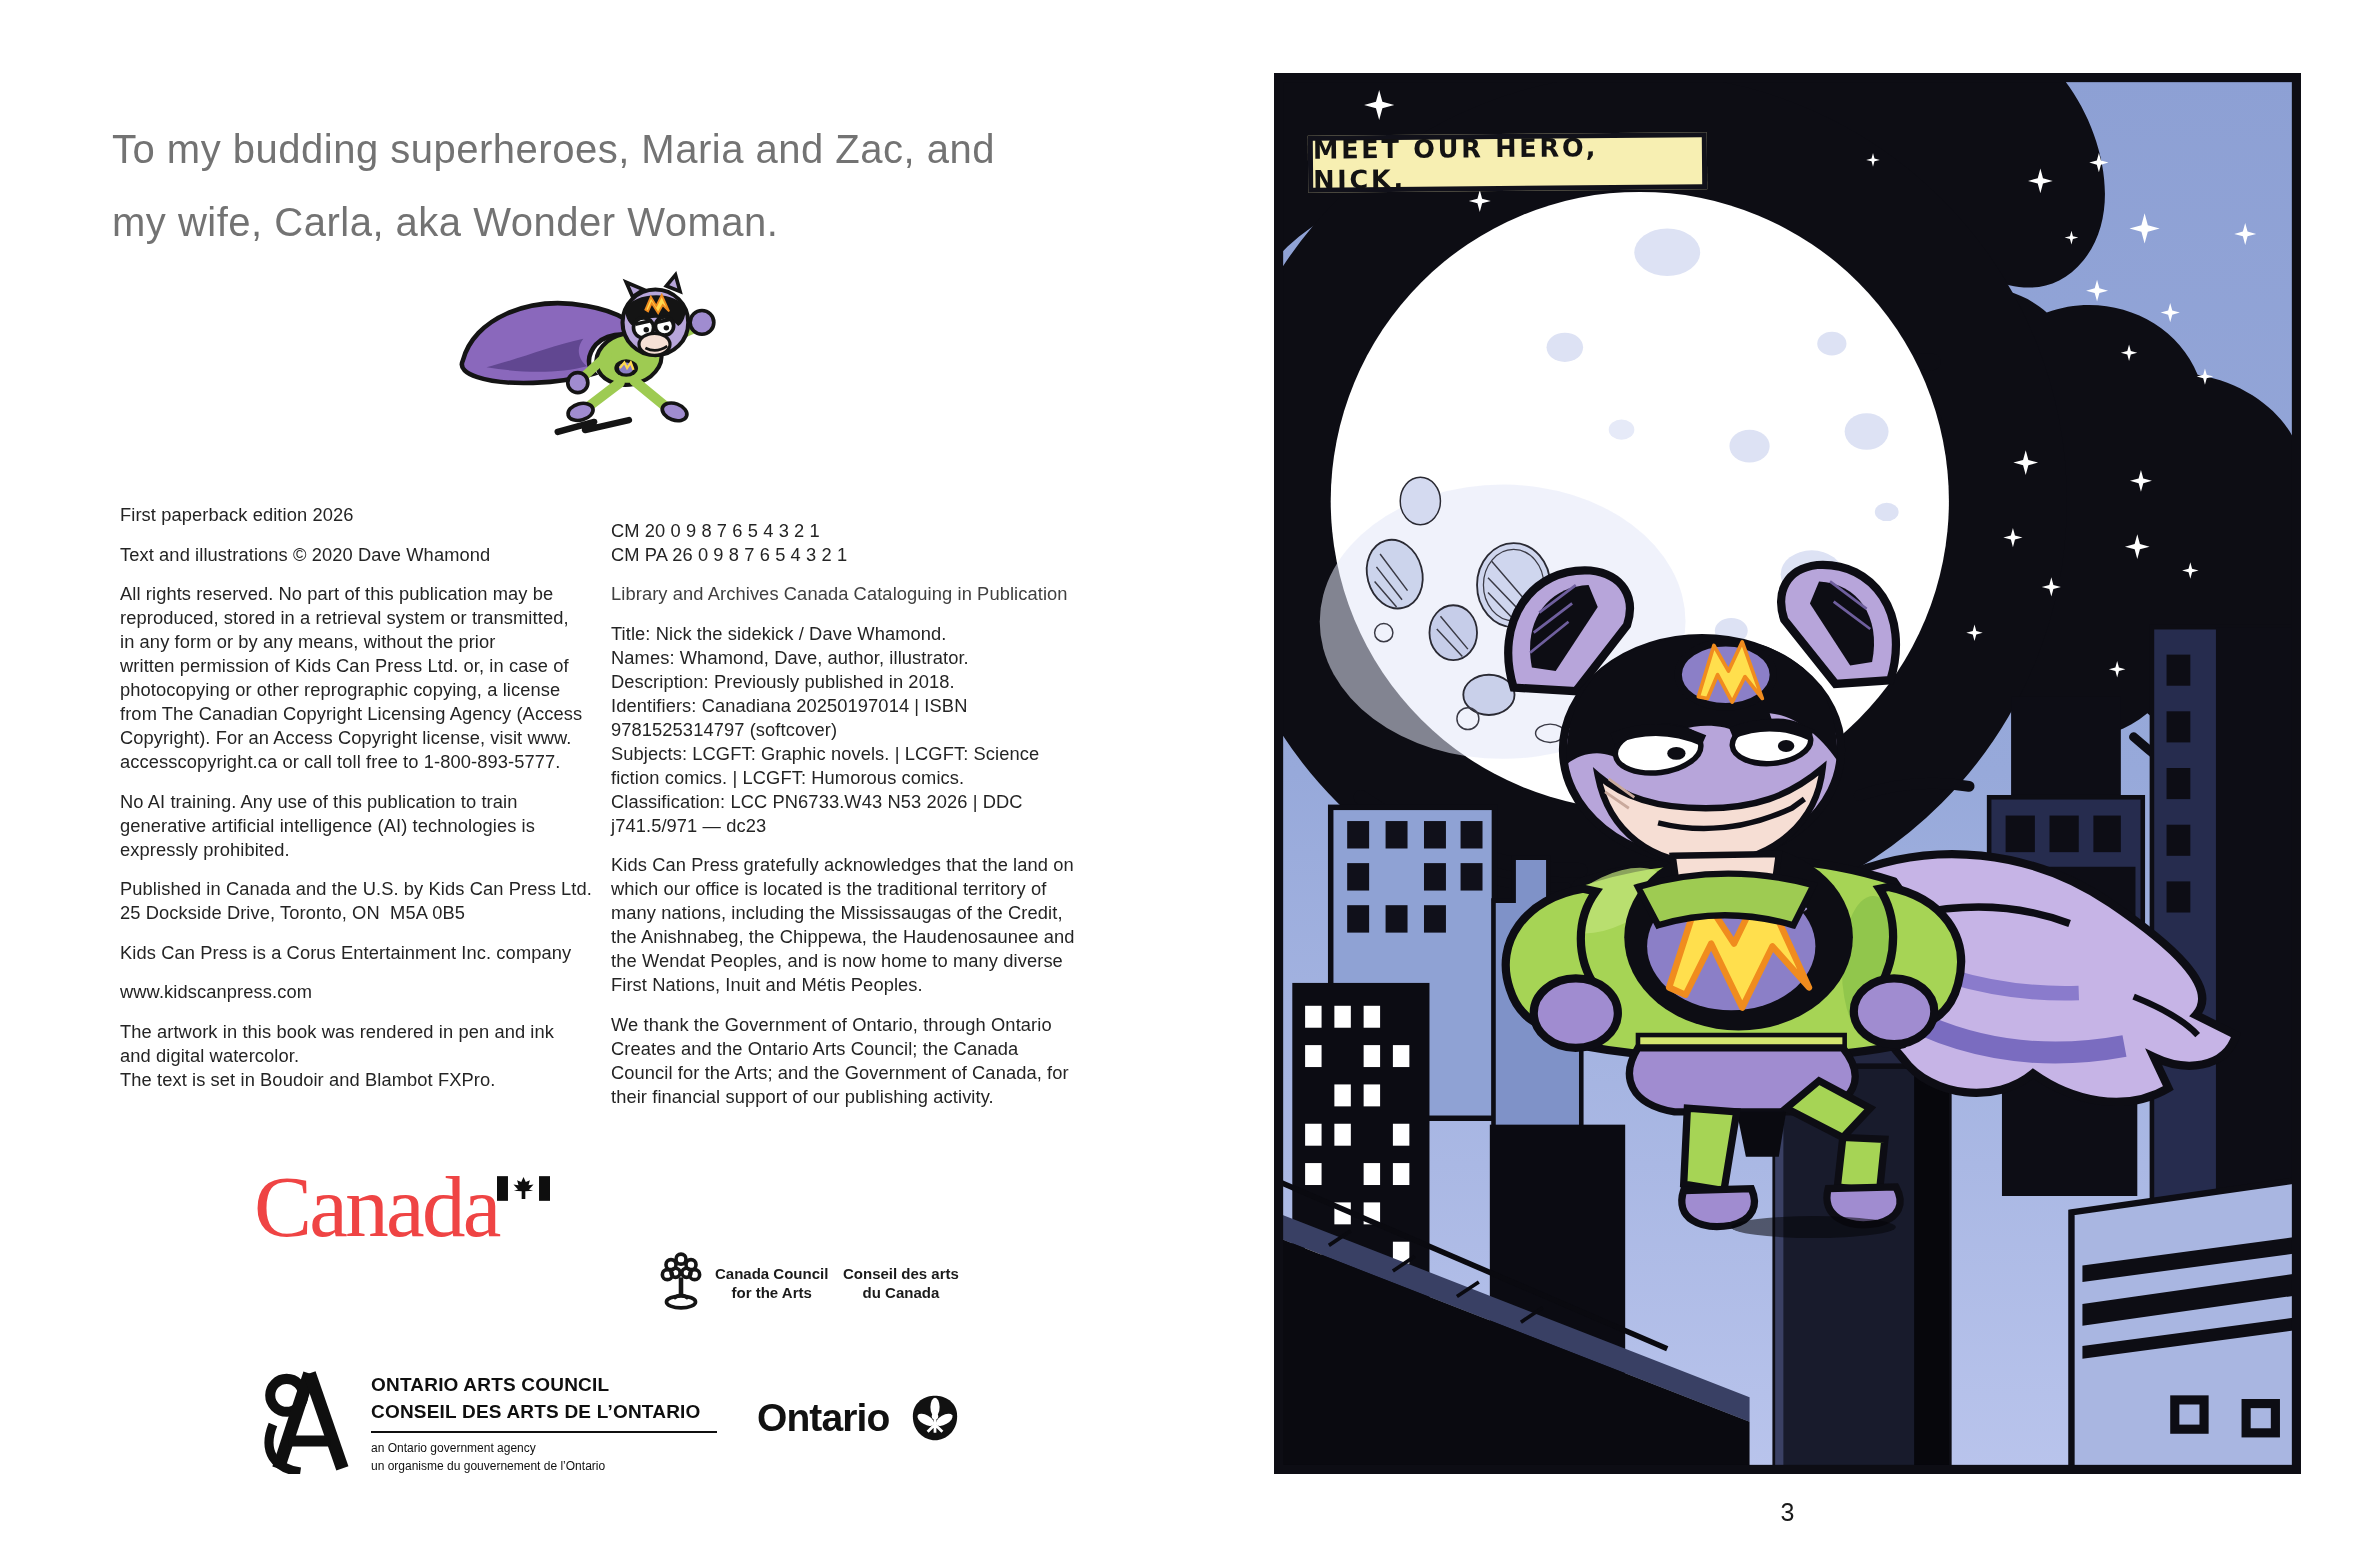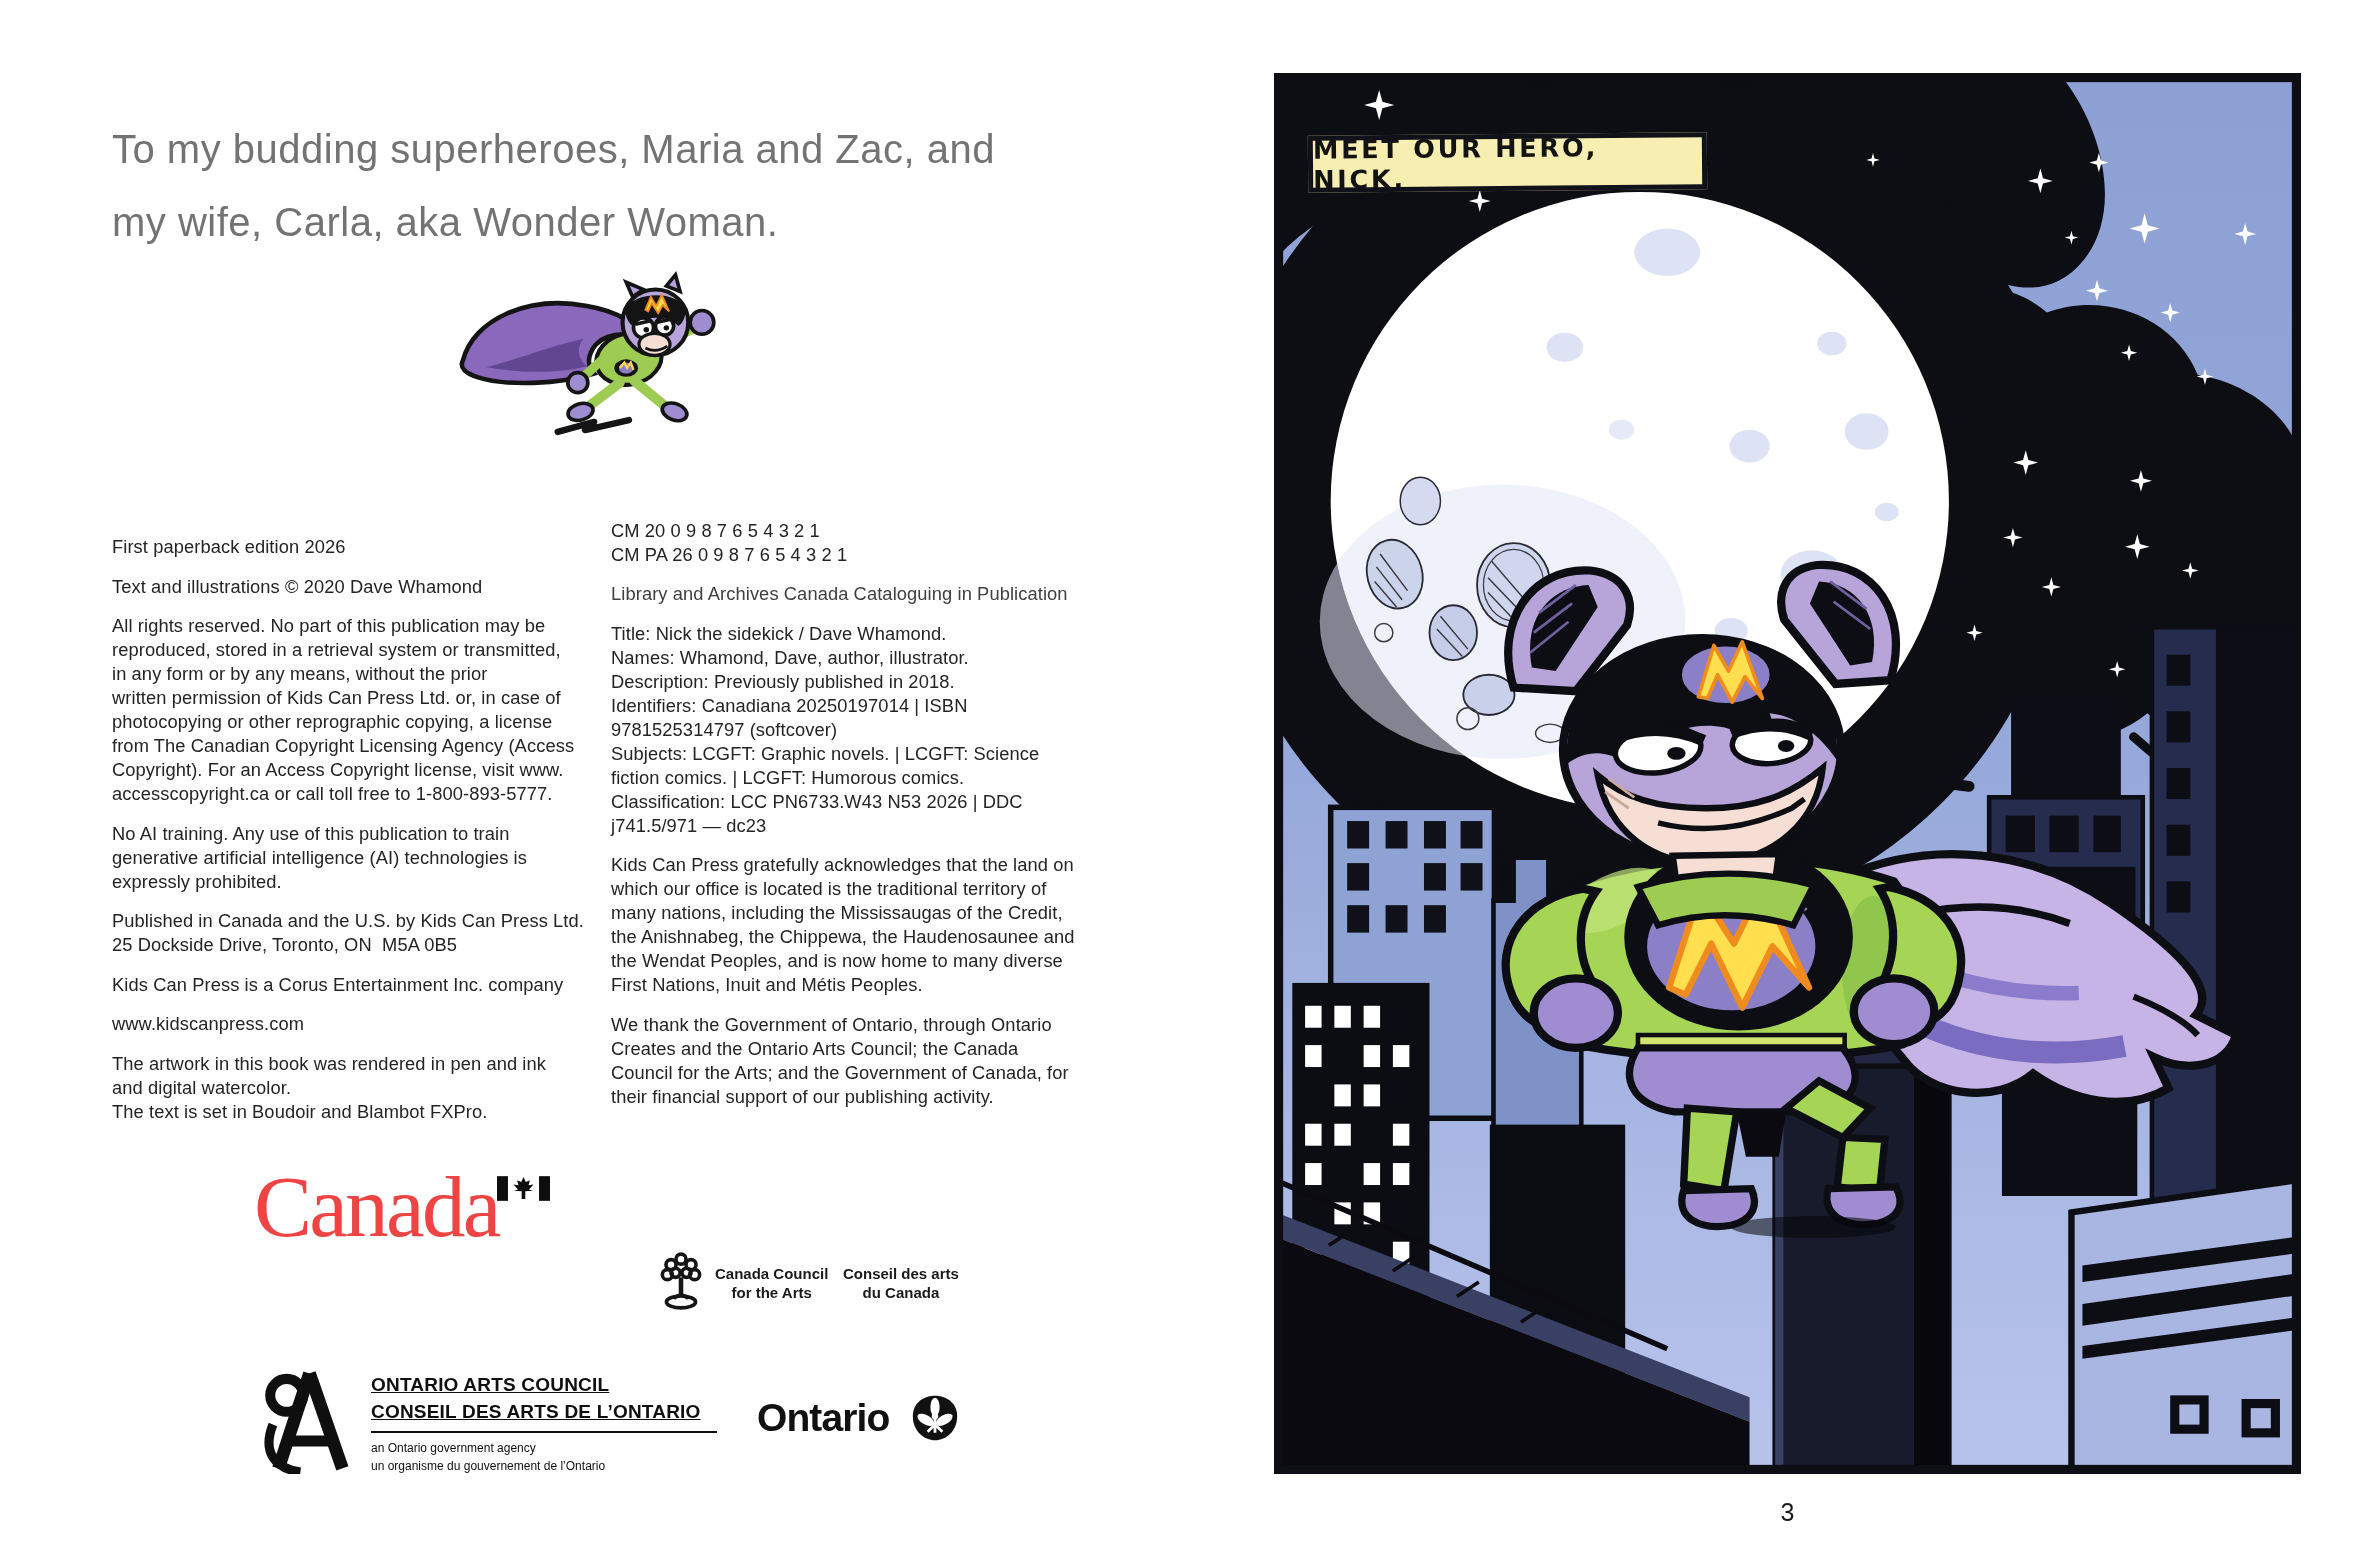--- a/index.html
+++ b/index.html
@@ -3,35 +3,35 @@
 <meta charset="utf-8">
 <style>
   html,body{margin:0;padding:0;background:#ffffff;}
   .page{position:relative;width:2377px;height:1554px;background:#ffffff;overflow:hidden;
         font-family:"Liberation Sans",sans-serif;color:#242424;}
   
   .dedication{position:absolute;left:112px;top:113px;font-size:40px;line-height:73px;
               letter-spacing:0.5px;color:#737373;white-space:pre-line;}
   .running-hero{position:absolute;left:450px;top:271px;}
   .col{position:absolute;width:517px;font-size:18.3px;line-height:24px;letter-spacing:0.1px;color:#242424;}
-  .col1{left:112px;top:503px;margin-top:32px;}
+  .col1{left:120px;top:503px;}
   .col2{left:611px;top:503px;}
   .para{white-space:pre-line;margin:0 0 15.5px 0;}
   .bold-head{font-weight:normal;color:#404040;}
   .canada-wordmark{position:absolute;left:254px;top:1163px;font-family:"Liberation Serif",serif;
                    font-size:87px;letter-spacing:-2.7px;color:#ef4444;line-height:87px;}
   .canada-flag{position:absolute;left:243px;top:12.8px;}
   .cc-tree{position:absolute;left:657px;top:1251px;}
   .cc-text{position:absolute;top:1264px;font-size:15px;font-weight:bold;line-height:19px;
            color:#1a1a1a;white-space:pre-line;text-align:center;}
   .cc-en{left:715px;}
   .cc-fr{left:843px;}
   .oac-icon{position:absolute;left:262px;top:1366px;}
   .oac-text{position:absolute;left:371px;top:1372px;width:353px;color:#0f0f0f;}
-  .oac-main{font-weight:bold;font-size:19px;line-height:26.5px;letter-spacing:0.2px;text-decoration:underline;}
+  .oac-main{font-weight:bold;font-size:19px;line-height:26.5px;letter-spacing:0.2px;}
   .oac-rule{border:none;border-top:2.7px solid #0f0f0f;width:346px;margin:5.5px 0 6.4px 0;}
   .oac-sub{font-size:12px;line-height:18.3px;}
   .ontario-wordmark{position:absolute;left:757px;top:1394px;display:flex;align-items:center;gap:22px;
                     font-size:39px;font-weight:bold;letter-spacing:-0.9px;color:#111;}
   
   .comic-panel{position:absolute;left:1274px;top:73px;}
   .caption{position:absolute;left:1308px;top:134px;width:399px;height:57px;background:#f7efb2;
            border:5.5px solid #11111a;box-sizing:border-box;display:flex;align-items:center;
            justify-content:center;font-family:"DejaVu Sans",sans-serif;font-weight:bold;
            font-size:25.6px;letter-spacing:2.7px;color:#131313;transform:rotate(-.5deg);z-index:5;}

